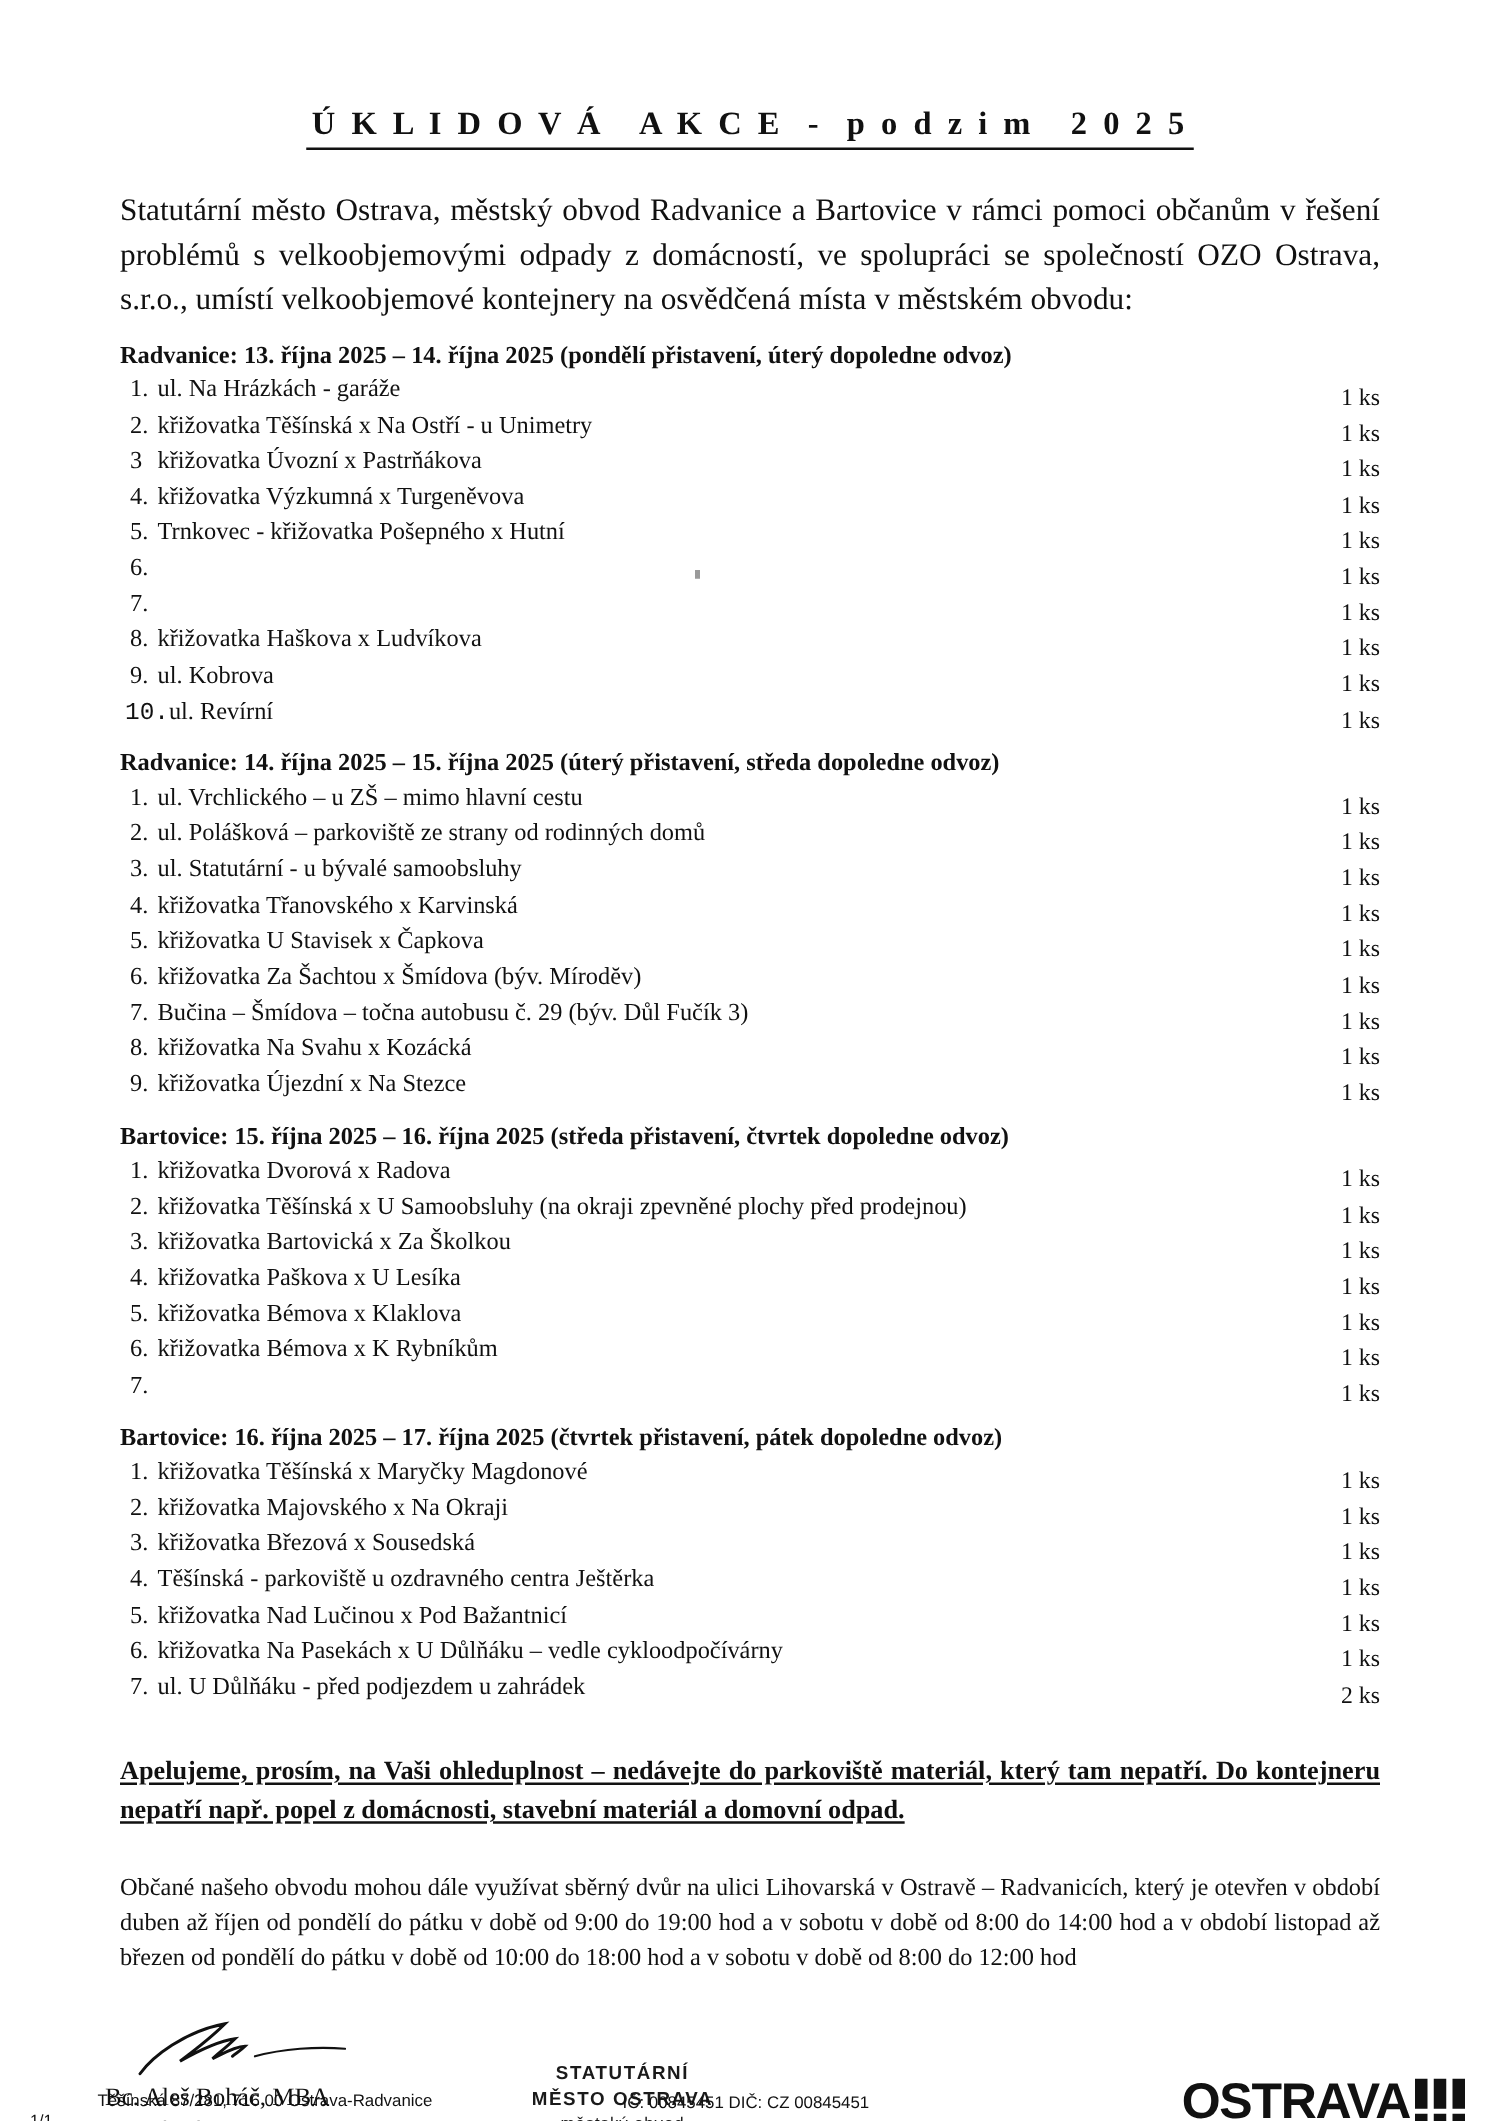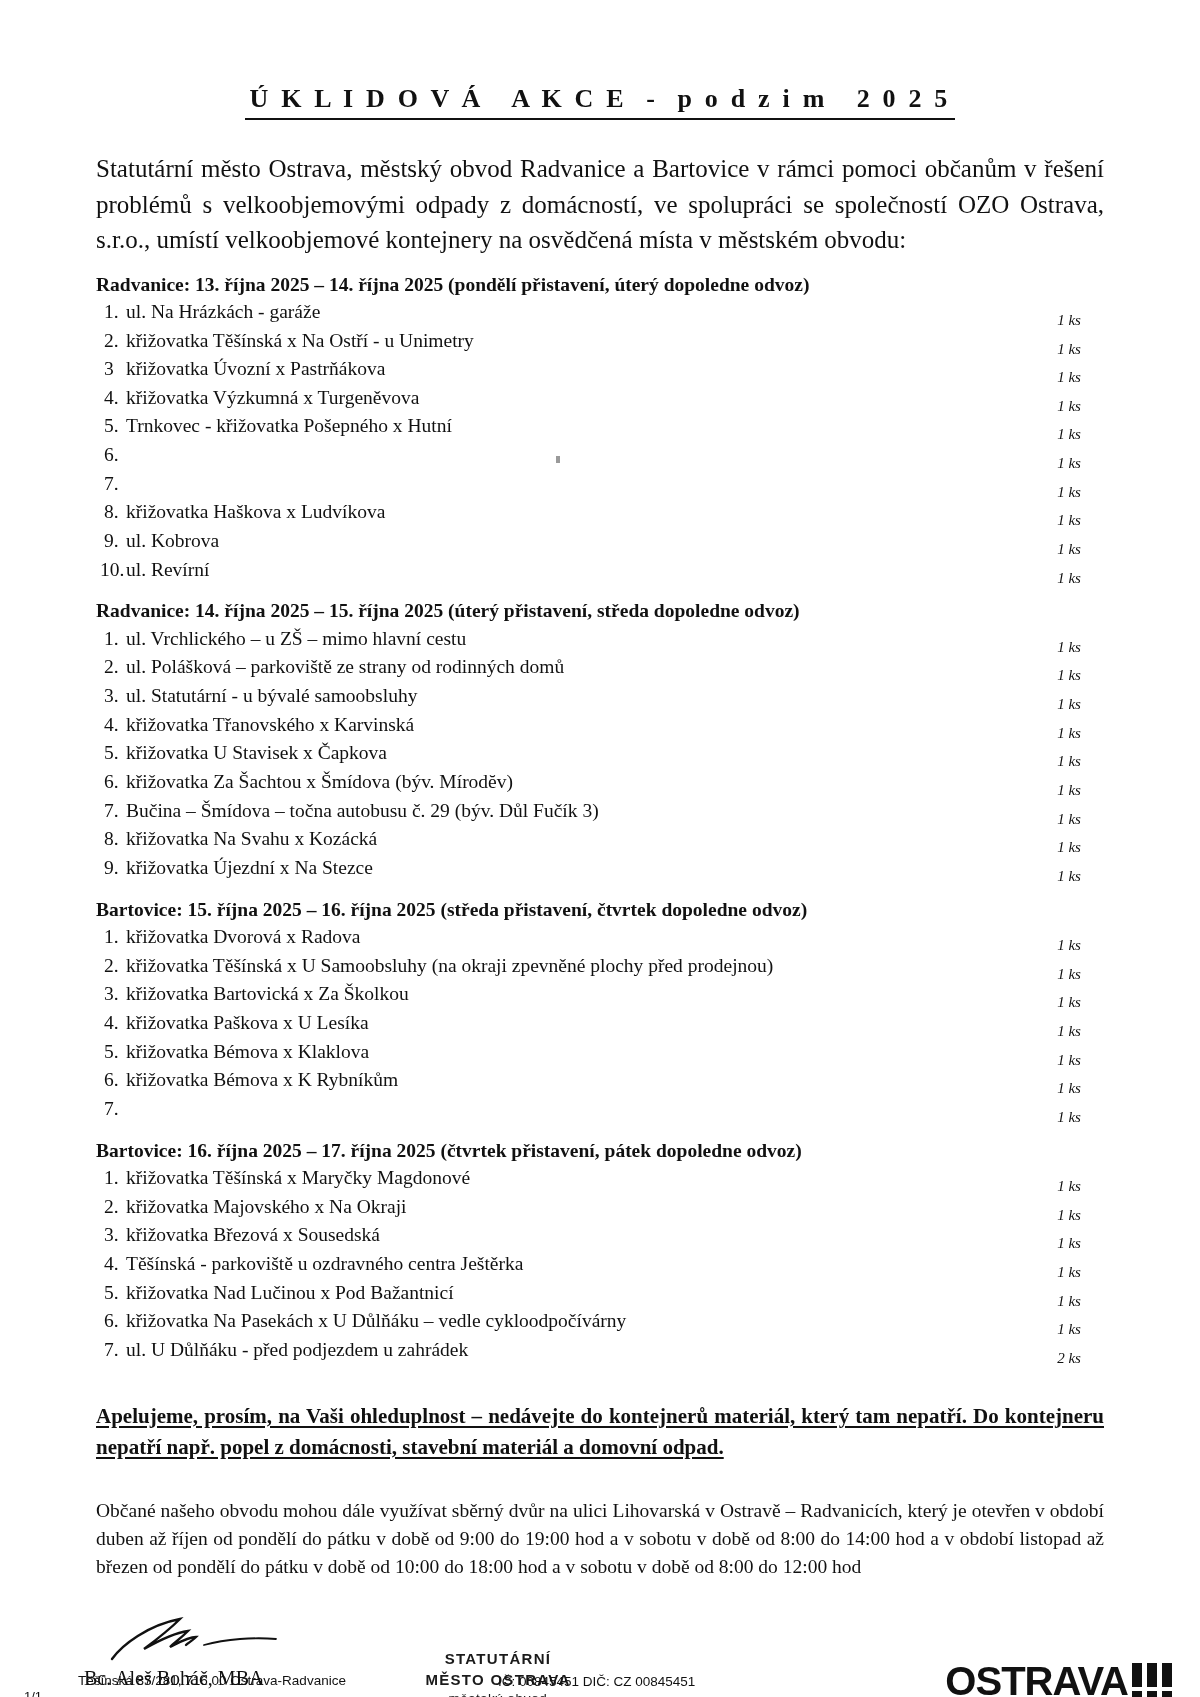--- a/index.html
+++ b/index.html
@@ -70,33 +70,33 @@
     position: relative;
   }
   .item-num {
     flex: 0 0 30px;
     text-align: left;
     padding-left: 8px;
     box-sizing: border-box;
   }
   .item-num.wide {
     padding-left: 4px;
+    font-family: Liberation Mono, monospace;
   }
   .item-text {
     flex: 1 1 auto;
     white-space: nowrap;
   }
   .item-qty {
     flex: 0 0 auto;
     width: 70px;
-    text-align: center;
+    text-align: right;
     padding-left: 14px;
     transform: translateY(7px);
-    font-size: 15px;
-    font-style: italic;
+    font-size: 19px;
   }
   .qty-col-pad {
     margin-left: auto;
   }
   
   .appeal {
     margin: 36px 96px 0 96px;
     font-weight: bold;
     font-size: 21px;
     line-height: 1.48;
@@ -419,21 +419,21 @@
           <li class="item">
             <span class="item-num">7.</span>
             <span class="item-text">ul. U Důlňáku - před podjezdem u zahrádek</span>
             <span class="item-qty qty-col-pad">2 ks</span>
           </li>
         </ul>
       </div>
     </div>
 
   <p class="appeal">
-    <span class="u">Apelujeme, prosím, na Vaši ohleduplnost – nedávejte do kontejnerů materiál, který tam nepatří. Do kontejneru nepatří např. popel z domácnosti, stavební materiál a domovní odpad.</span>
+    <span class="u">Apelujeme, prosím, na Vaši ohleduplnost – nedávejte do parkoviště materiál, který tam nepatří. Do kontejneru nepatří např. popel z domácnosti, stavební materiál a domovní odpad.</span>
   </p>
 
   <p class="closing">Občané našeho obvodu mohou dále využívat sběrný dvůr na ulici Lihovarská v Ostravě – Radvanicích, který je otevřen v období duben až říjen od pondělí do pátku v době od 9:00 do 19:00 hod a v sobotu v době od 8:00 do 14:00 hod a v období listopad až březen od pondělí do pátku v době od 10:00 do 18:00 hod a v sobotu v době od 8:00 do 12:00 hod</p>
 
   <div class="sign-area">
     <svg class="signature-mark" viewBox="0 0 200 48" xmlns="http://www.w3.org/2000/svg">
       <path d="M4 44 C 14 30, 40 10, 72 4 C 60 16, 44 28, 36 34 C 50 26, 66 18, 80 16 C 72 24, 66 28, 62 32 C 70 28, 80 22, 88 22 C 84 26, 80 28, 78 30" fill="none" stroke="#111" stroke-width="2.4" stroke-linecap="round"></path>
       <path d="M96 30 C 118 24, 146 22, 168 24" fill="none" stroke="#111" stroke-width="1.8" stroke-linecap="round"></path>
     </svg>
     <div class="sign-name">

